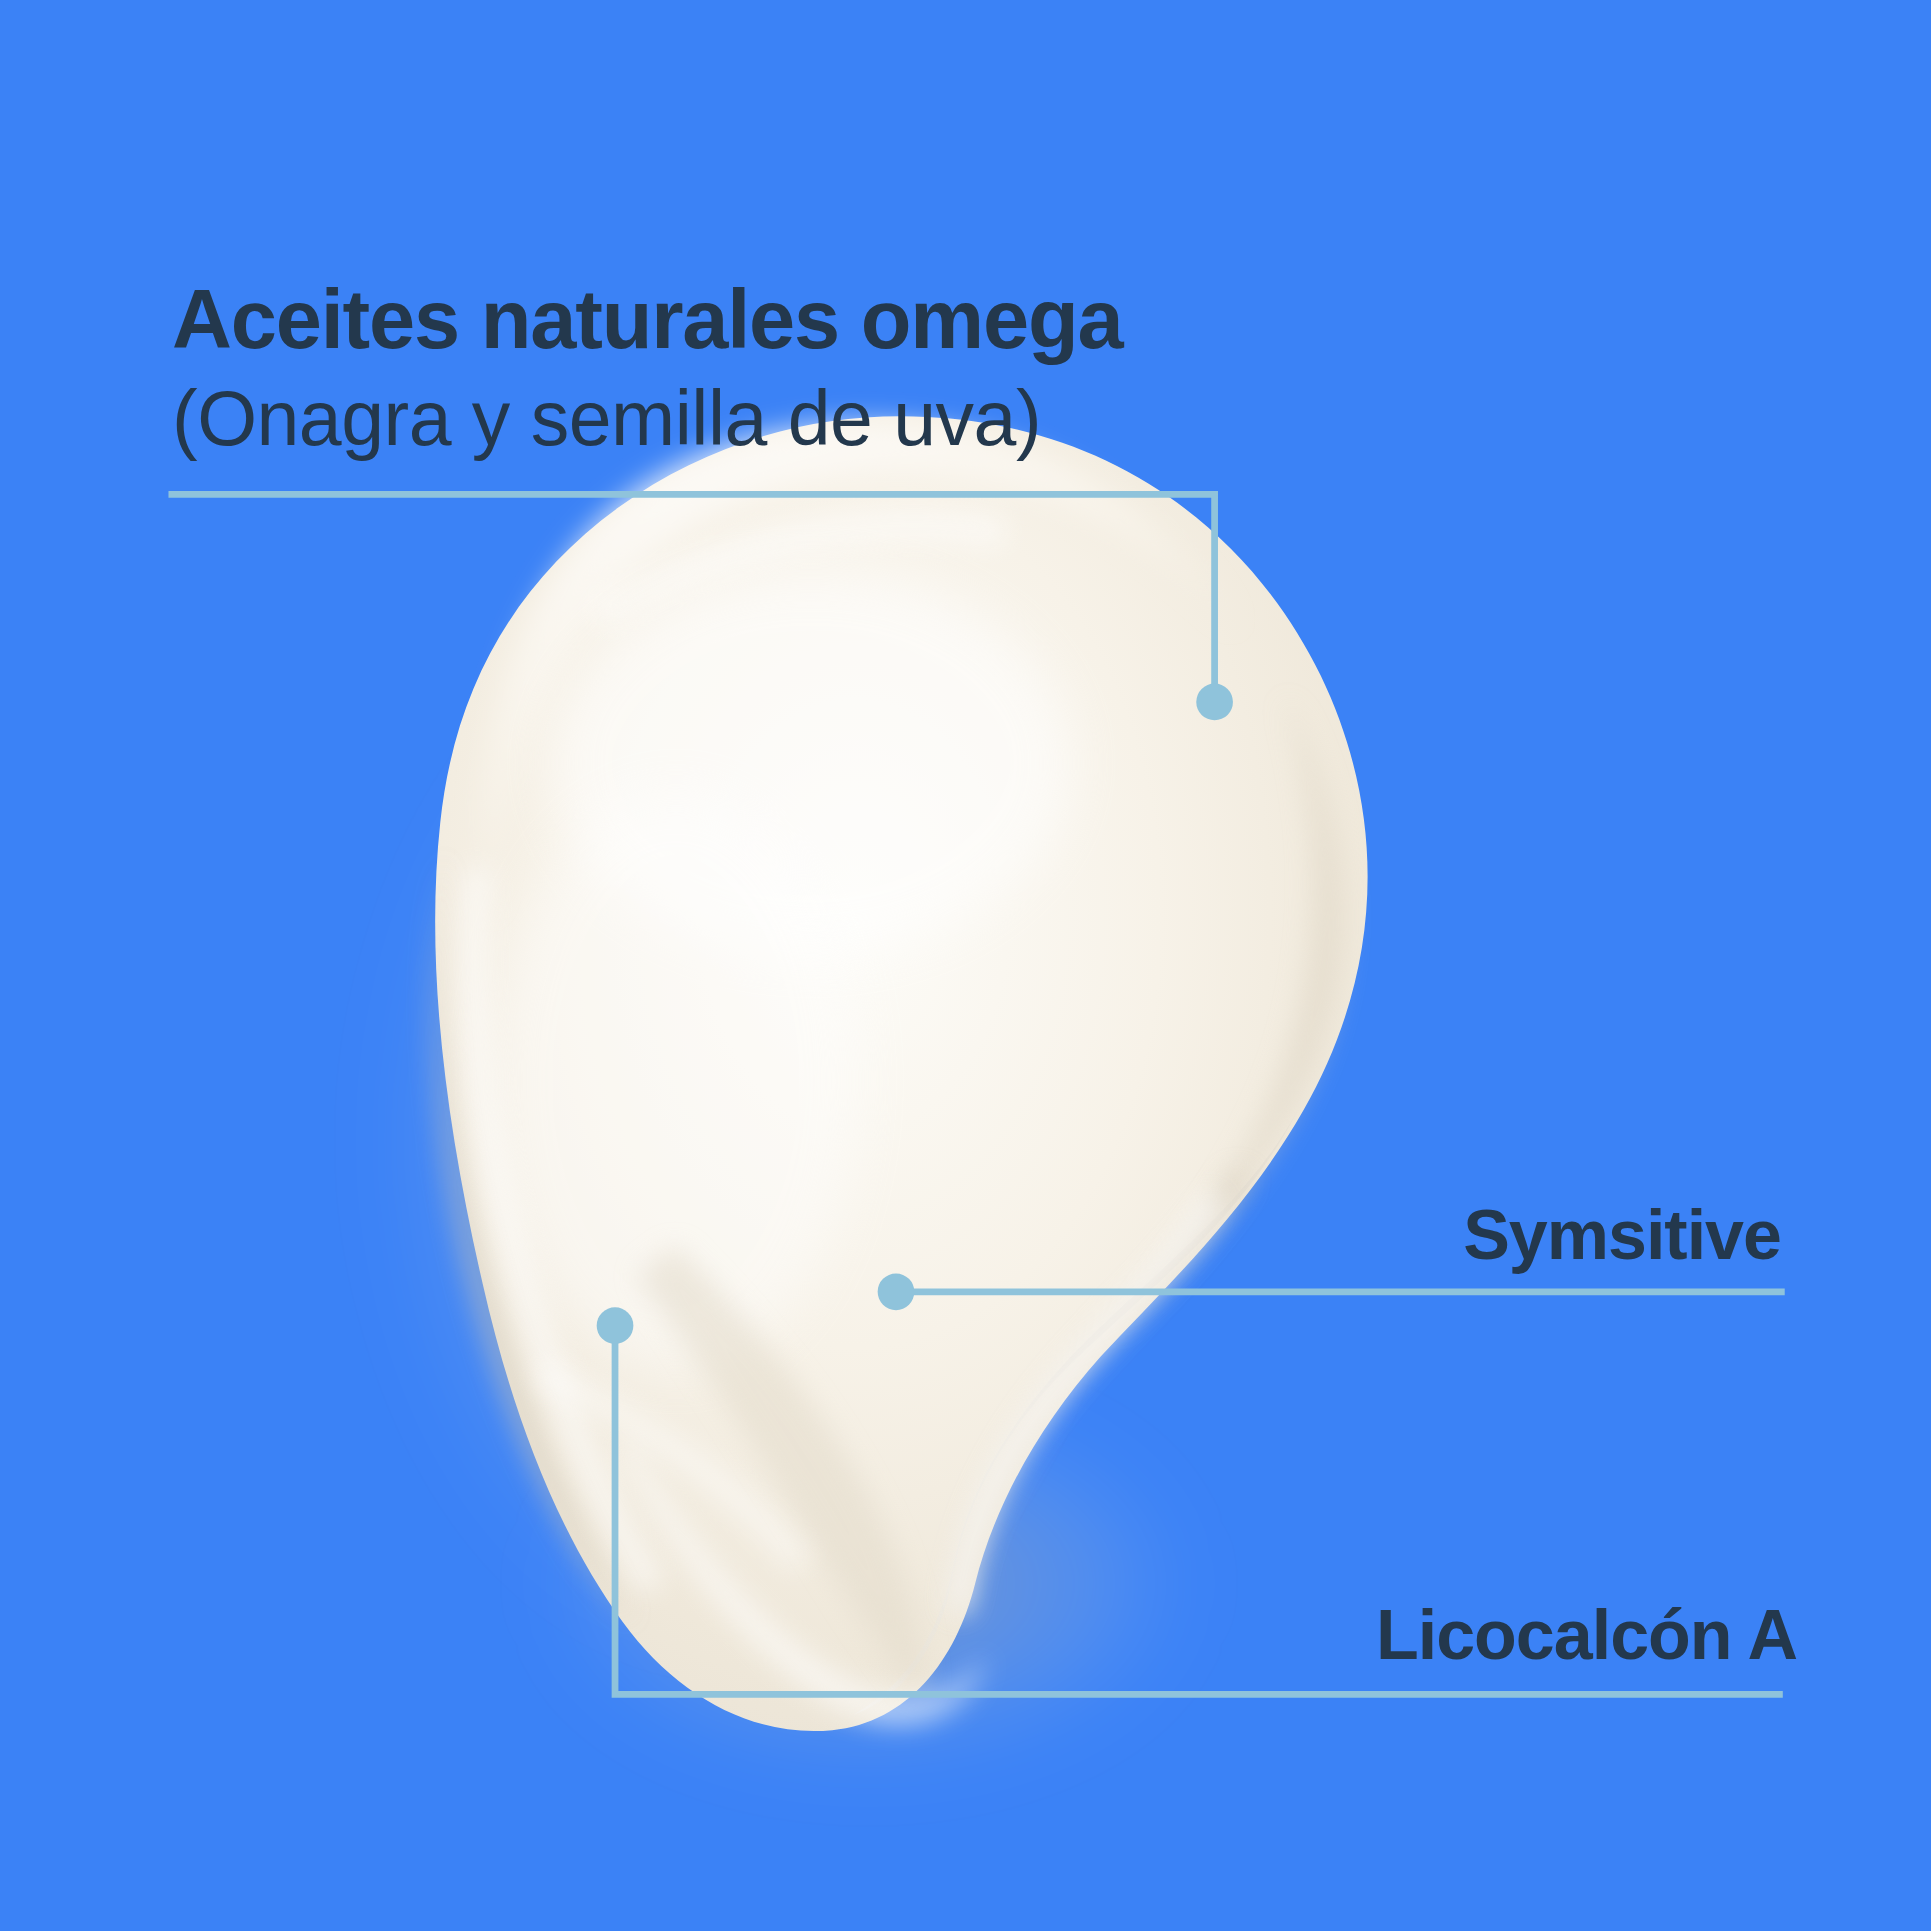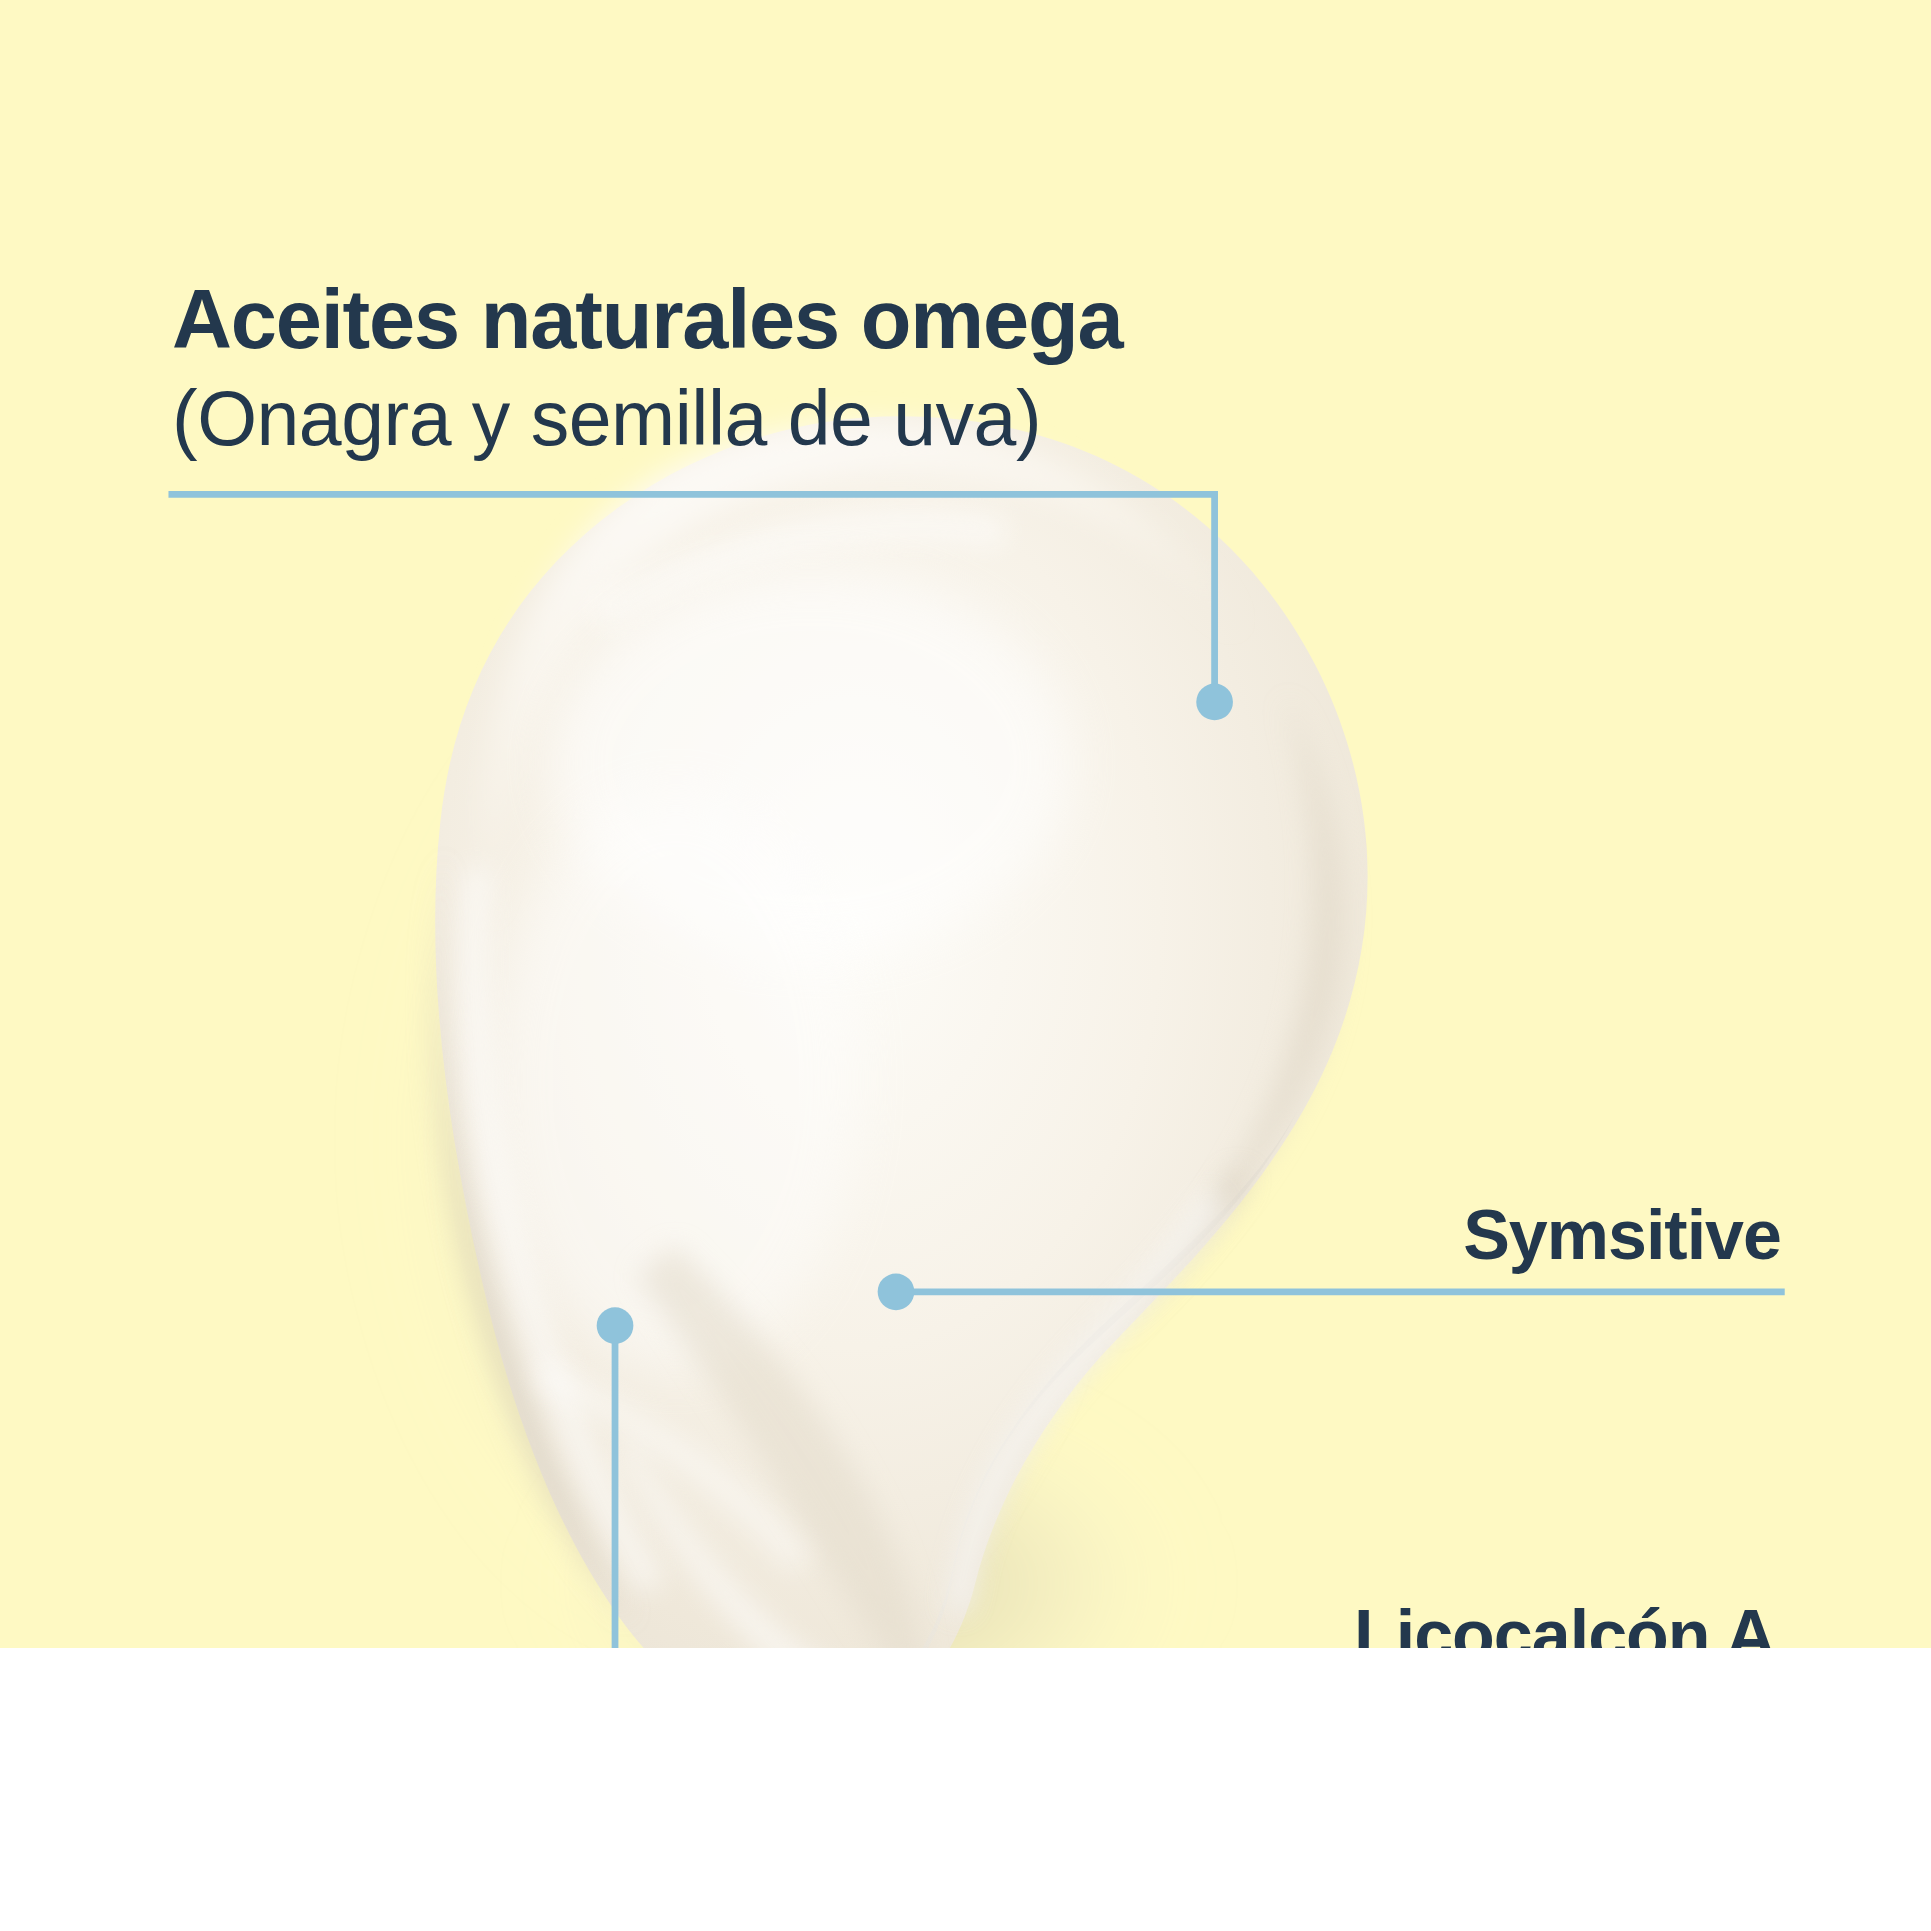--- a/index.html
+++ b/index.html
@@ -6,22 +6,22 @@
     margin: 0;
     padding: 0;
     background: #ffffff;
   }
   body {
     font-family: "Liberation Sans", sans-serif;
   }
   #stage {
     position: relative;
     width: 1931px;
-    height: 1648px;
-    background: #fef9c3;
+    height: 1931px;
+    background: #3b82f6;
     overflow: hidden;
   }
 
   
   .title-block {
     position: absolute;
     left: 172px;
     top: 278px;
     width: 1352px;
   }
@@ -50,21 +50,21 @@
     color: #23384d;
     letter-spacing: -1px;
     white-space: nowrap;
     text-align: right;
   }
   #label-symsitive {
     right: 150px;
     top: 1195px;
   }
   #label-licocalcon {
-    right: 156px;
+    right: 134px;
     top: 1595px;
   }
 
   
   #art {
     position: absolute;
     left: 0;
     top: 0;
     width: 1931px;
     height: 1931px;

